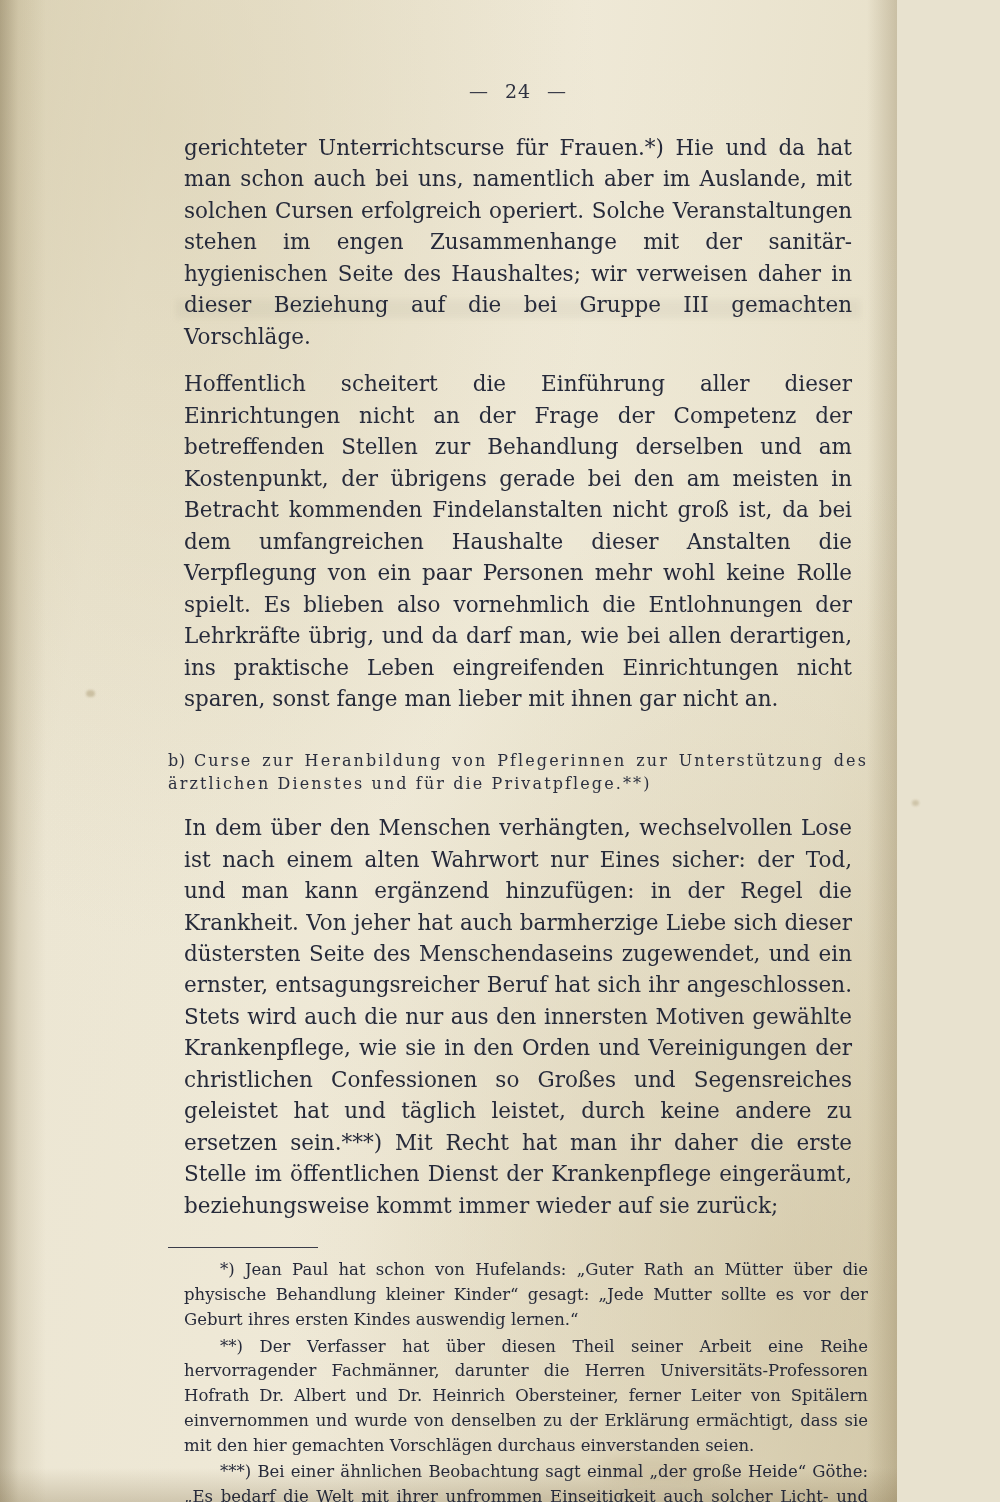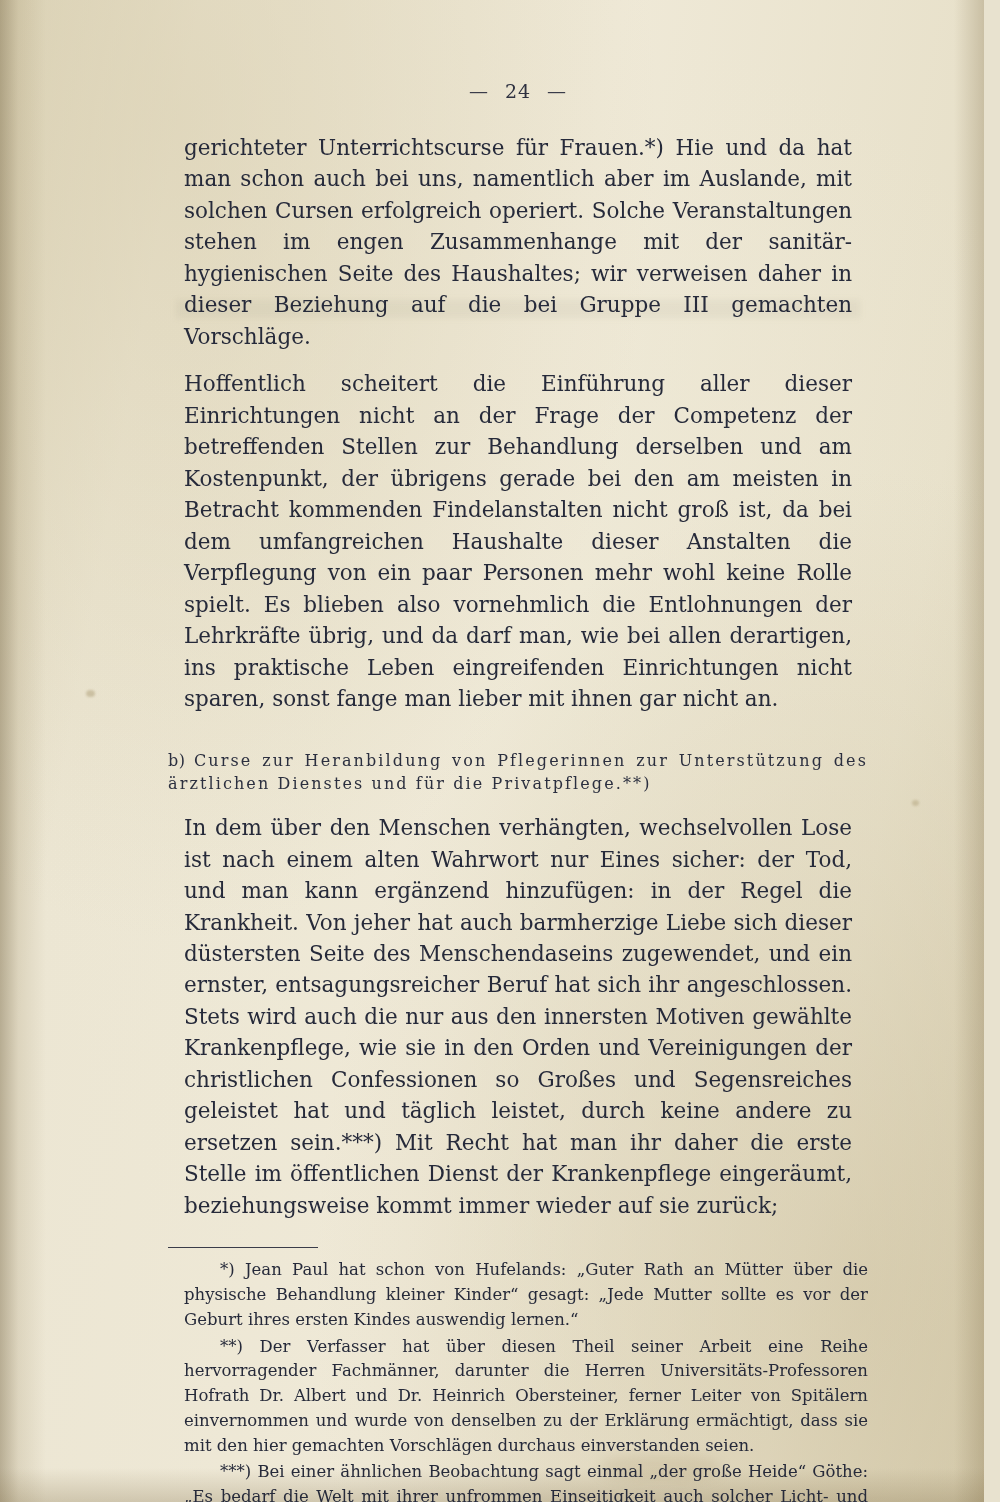--- a/index.html
+++ b/index.html
@@ -9,21 +9,21 @@
   body {
     width: 1000px;
     height: 1502px;
     background: #e8e2cf;
     font-family: "DejaVu Serif", serif;
     overflow: hidden;
   }
   
   #page {
     position: relative;
-    width: 984px;
+    width: 897px;
     height: 1502px;
     background:
       radial-gradient(ellipse at 18% 8%, rgba(214,203,170,0.55) 0%, rgba(214,203,170,0) 42%),
       radial-gradient(ellipse at 88% 86%, rgba(205,192,158,0.55) 0%, rgba(205,192,158,0) 45%),
       radial-gradient(ellipse at 60% 50%, rgba(238,233,214,0.6) 0%, rgba(238,233,214,0) 70%),
       linear-gradient(100deg, #ddd5bb 0%, #ece6d3 16%, #efe9d7 50%, #e7e0c9 82%, #d8cfb2 100%);
   }
   
   #gutter-shadow {
     position: absolute;

